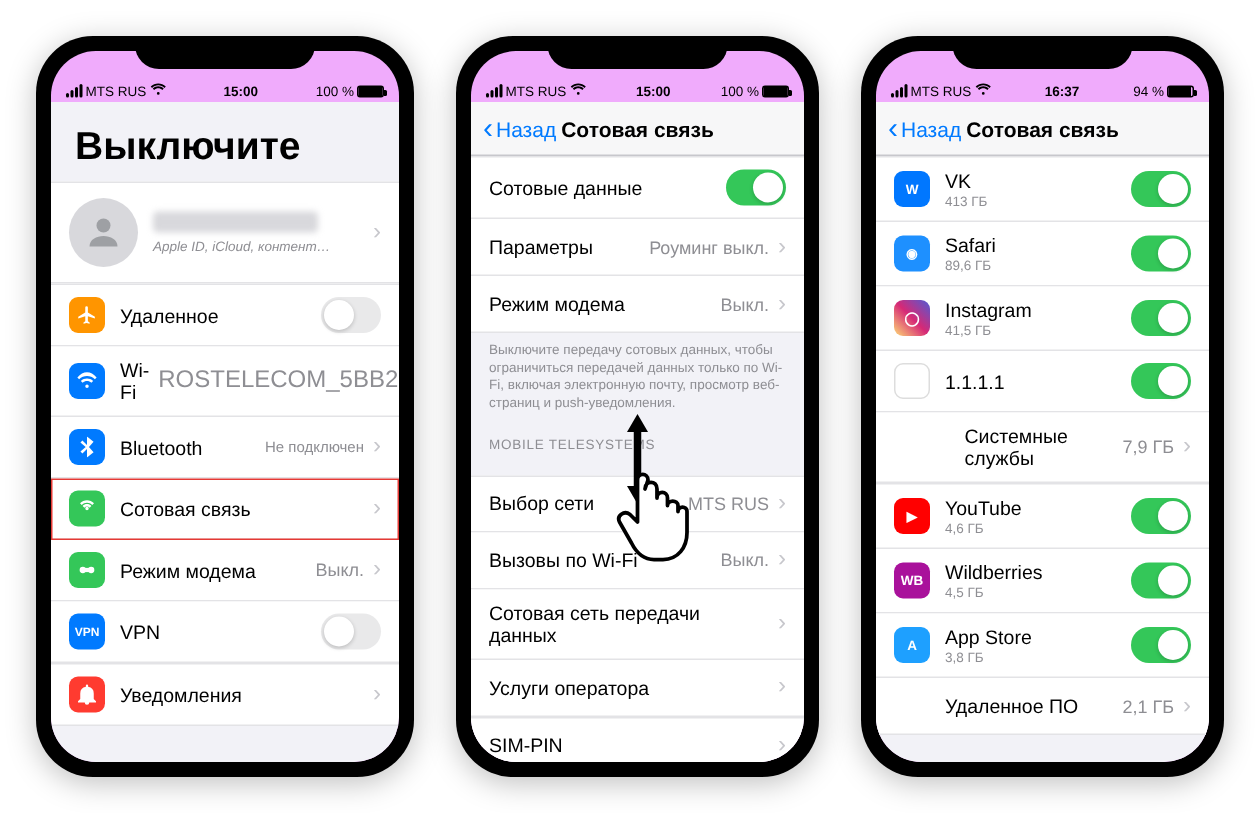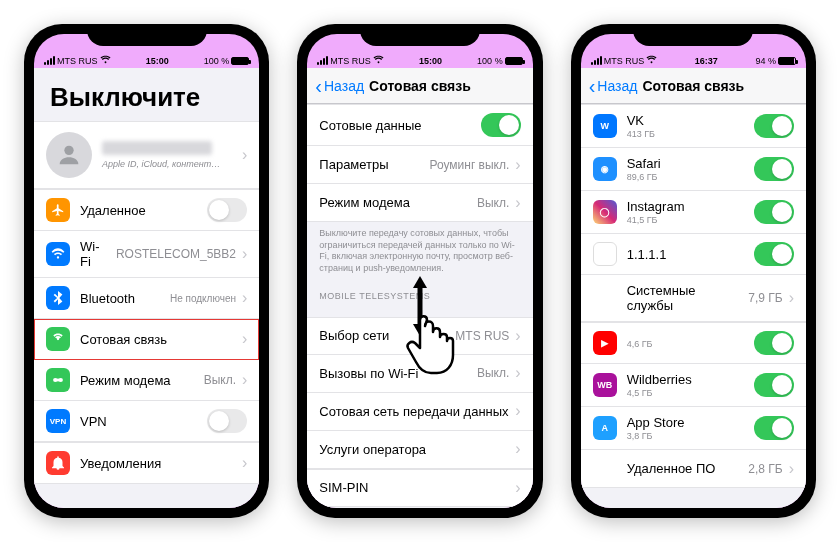--- a/index.html
+++ b/index.html
@@ -99,21 +99,21 @@
           <span class="label">Удаленное</span>
           <div class="toggle off"></div>
         </div>
         <div class="cell">
           <div class="app-icon" style="background:#007aff">
               <svg width="14" height="14" viewBox="0 0 24 24" fill="#fff">
                 <path d="M12 20a2 2 0 100-4 2 2 0 000 4zm-5-6c2.8-2.7 7.2-2.7 10 0l2-2c-3.9-3.7-10.1-3.7-14 0zm-4-4c5-4.8 13-4.8 18 0l2-2C16.4.1 7.6.1 1 8z"></path>
               </svg>
             </div>
           <span class="label">Wi-Fi</span>
-          <span class="detail" style="font-size:12px">ROSTELECOM_5BB2</span>
+          <span class="detail" style="font-size:16px">ROSTELECOM_5BB2</span>
           <span class="chev">›</span>
         </div>
         <div class="cell">
           <div class="app-icon" style="background:#007aff">
               <svg width="10" height="14" viewBox="0 0 10 16" fill="#fff">
                 <path d="M5 0v6.5L1.5 3 0 4.5 4 8l-4 3.5L1.5 13 5 9.5V16l5-4-3.5-4L10 4z"></path>
               </svg>
             </div>
           <span class="label">Bluetooth</span>
           <span class="detail" style="font-size:10px">Не подключен</span>
@@ -311,29 +311,30 @@
   </div>
           <div class="cell">
     <div class="app-icon" style="background:#fff;border:.5px solid #ddd;;color:#fff;font-size:9px;font-weight:700">1⃣</div>
     <div style="flex:1">
       <div class="label">1.1.1.1</div>
 
     </div>
     <div class="toggle on"></div>
   </div>
         </div>
-      <div class="cell" style="padding-left:46px">
+      <div class="cell" style="padding-left:59px">
         <span class="label">Системные службы</span>
         <span class="detail">7,9 ГБ</span>
         <span class="chev">›</span>
       </div>
       <div id="apps-group-2">
           <div class="cell">
     <div class="app-icon" style="background:#ff0000;;color:#fff;font-size:9px;font-weight:700">▶</div>
     <div style="flex:1">
+      <div class="label">YouTube</div>
       <div class="label-sub">4,6 ГБ</div>
     </div>
     <div class="toggle on"></div>
   </div>
           <div class="cell">
     <div class="app-icon" style="background:#a9119b;;color:#fff;font-size:9px;font-weight:700">WB</div>
     <div style="flex:1">
       <div class="label">Wildberries</div>
       <div class="label-sub">4,5 ГБ</div>
     </div>
@@ -343,18 +344,18 @@
     <div class="app-icon" style="background:#1ea0ff;;color:#fff;font-size:9px;font-weight:700">A</div>
     <div style="flex:1">
       <div class="label">App Store</div>
       <div class="label-sub">3,8 ГБ</div>
     </div>
     <div class="toggle on"></div>
   </div>
         </div>
       <div class="cell" style="padding-left:46px">
         <span class="label">Удаленное ПО</span>
-        <span class="detail">2,8 ГБ</span>
+        <span class="detail">2,1 ГБ</span>
         <span class="chev">›</span>
       </div>
     </div>
   </div>
 </div>
 
 </body></html>

